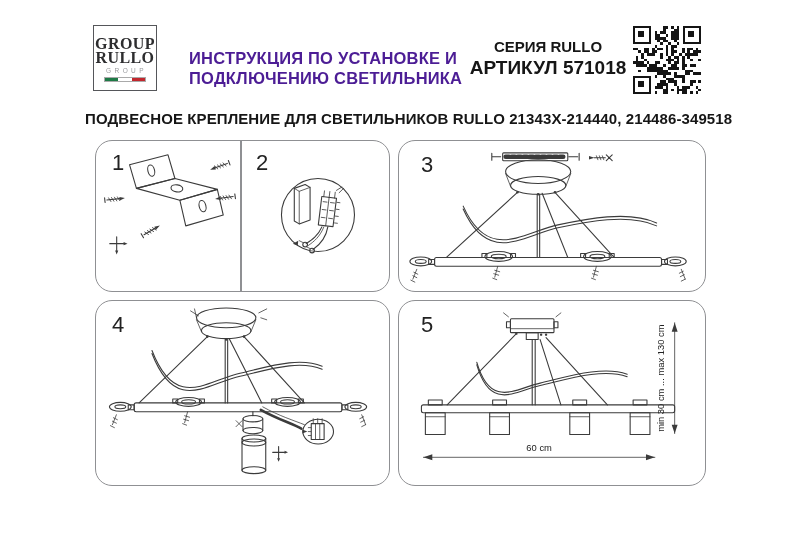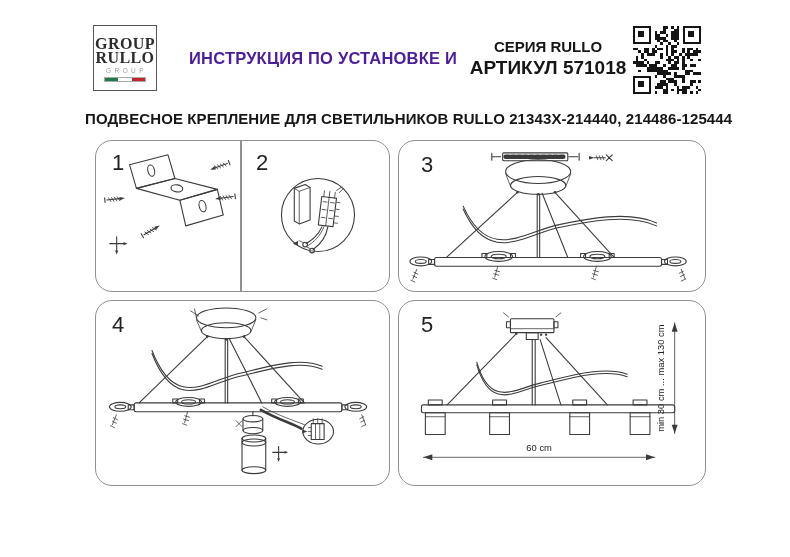--- a/index.html
+++ b/index.html
@@ -67,20 +67,21 @@
     <span class="logo-group">GROUP</span>
     <span class="flag">
         <i class="g"></i>
         <i class="w"></i>
         <i class="r"></i>
       </span>
   </div>
 
   <div class="title-block">
     <div>ИНСТРУКЦИЯ ПО УСТАНОВКЕ И</div>
+    <div>ПОДКЛЮЧЕНИЮ СВЕТИЛЬНИКА</div>
   </div>
 
   <div class="series-block">
     <div class="series-line">СЕРИЯ RULLO</div>
     <div class="article-line">АРТИКУЛ 571018</div>
   </div>
 
   <div class="qr">
     <div class="qr-cells">
         <i style="left:29.92px;top:0.00px;width:2.72px;height:2.72px"></i>
@@ -284,21 +285,21 @@
         <i style="left:48.96px;top:65.28px;width:2.72px;height:2.72px"></i>
         <i style="left:51.68px;top:65.28px;width:2.72px;height:2.72px"></i>
         <i style="left:57.12px;top:65.28px;width:2.72px;height:2.72px"></i>
         <i style="left:62.56px;top:65.28px;width:2.72px;height:2.72px"></i>
       </div>
     <div class="qr-finder qr-f-tl"></div>
     <div class="qr-finder qr-f-tr"></div>
     <div class="qr-finder qr-f-bl"></div>
   </div>
 
-  <div class="subtitle">ПОДВЕСНОЕ КРЕПЛЕНИЕ ДЛЯ СВЕТИЛЬНИКОВ RULLO 21343X-214440, 214486-125444</div>
+  <div class="subtitle">ПОДВЕСНОЕ КРЕПЛЕНИЕ ДЛЯ СВЕТИЛЬНИКОВ RULLO 21343X-214440, 214486-349518</div>
 
   <div class="panel p12">
     <div class="divider"></div>
     <div class="step-num" style="left:16px;top:9px;">1</div>
     <div class="step-num" style="left:160px;top:9px;">2</div>
 
     <svg class="diag" style="width:144px;" viewBox="0 0 144 152">
       <g>
         <path d="M33,24 L72,14 L79,38 L40,48 Z"></path>
         <ellipse cx="55" cy="30" rx="3.4" ry="5.8" transform="rotate(-14 55 30)"></ellipse>

